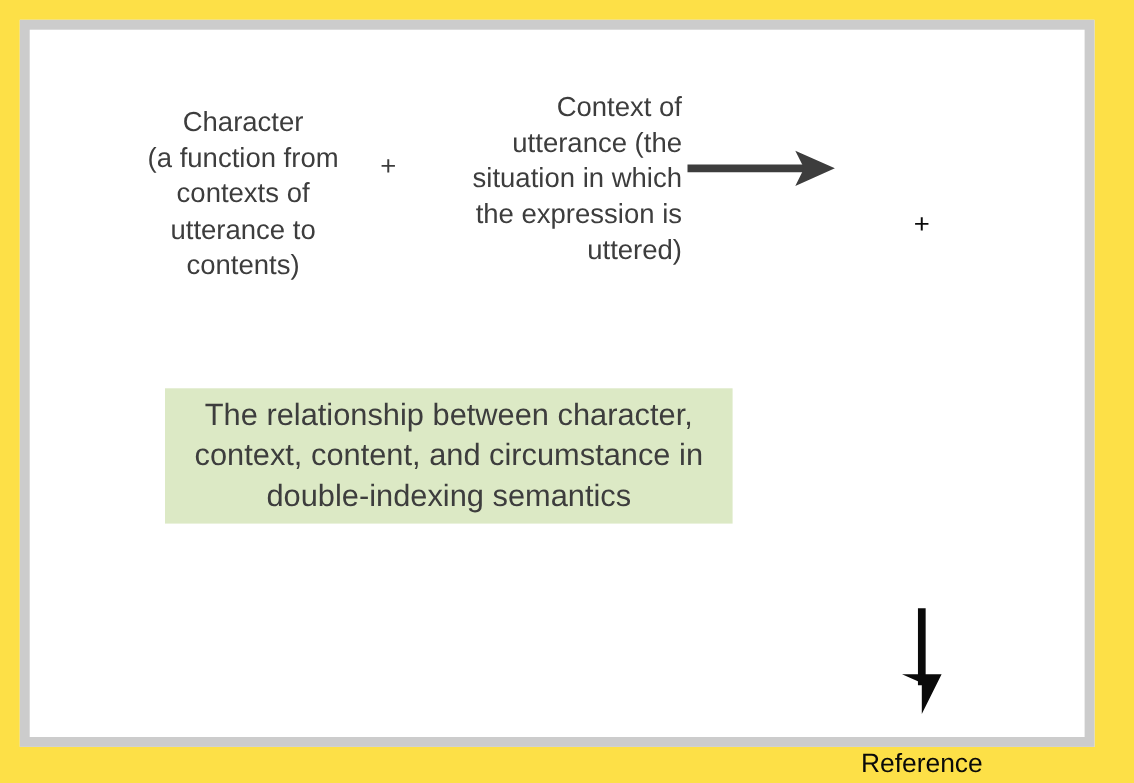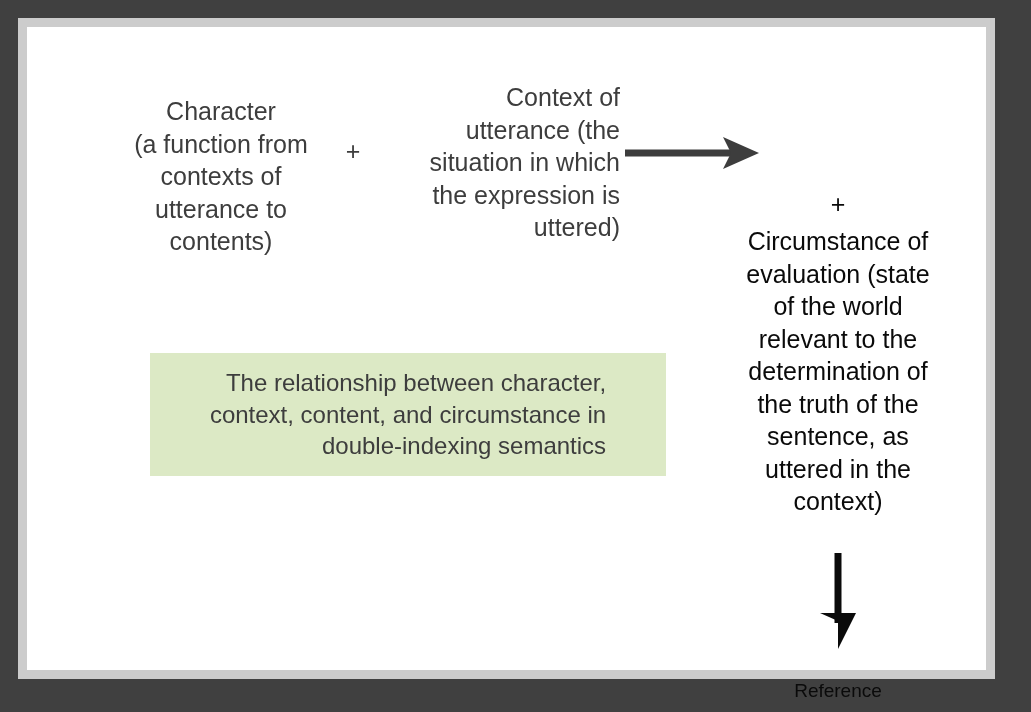--- a/index.html
+++ b/index.html
@@ -5,21 +5,21 @@
 <style>
   html, body {
     margin: 0;
     padding: 0;
     background: #ffffff;
   }
   #page {
     position: relative;
     width: 1031px;
     height: 712px;
-    background: #404040;
+    background: #fde047;
     overflow: hidden;
     font-family: "Liberation Sans", "DejaVu Sans", sans-serif;
   }
   
   #frame {
     position: absolute;
     left: 18px;
     top: 18px;
     width: 977px;
     height: 661px;
@@ -98,39 +98,39 @@
     position: absolute;
     left: 786px;
     top: 524px;
     width: 50px;
     height: 100px;
   }
   #reference-label {
     left: 700px;
     top: 652px;
     width: 222px;
-    font-size: 19px;
+    font-size: 24px;
     color: #0a0a0a;
   }
   
   #caption-box {
     position: absolute;
     left: 123px;
     top: 326px;
     width: 516px;
     height: 123px;
     background: #dce9c5;
     display: flex;
     align-items: center;
     justify-content: center;
     box-sizing: border-box;
   }
   #caption-text {
-    text-align: right;
-    font-size: 24px;
+    text-align: center;
+    font-size: 28px;
     line-height: 1.32;
     color: #3d3d3d;
     white-space: pre-line;
     padding: 0 14px;
   }
 </style>
 </head>
 <body>
 
 <div id="page">
@@ -152,29 +152,20 @@
 uttered)</div>
 
     <svg id="arrow-right" viewBox="0 0 140 44">
       <line x1="2" y1="22" x2="112" y2="22" stroke="#3d3d3d" stroke-width="7"></line>
       <polygon points="100,6 136,22 100,38 108,22" fill="#3d3d3d"></polygon>
     </svg>
 
 
     <div id="plus-two">+</div>
 
-    <div class="tblock" id="circumstance-block">Circumstance of
-evaluation (state
-of the world
-relevant to the
-determination of
-the truth of the
-sentence, as
-uttered in the
-context)</div>
 
     <svg id="arrow-down" viewBox="0 0 50 100">
       <line x1="25" y1="2" x2="25" y2="72" stroke="#0a0a0a" stroke-width="7"></line>
       <polygon points="7,62 43,62 25,98 25,70" fill="#0a0a0a"></polygon>
     </svg>
 
     <div class="tblock" id="reference-label">Reference</div>
 
     <div id="caption-box">
       <div id="caption-text">The relationship between character,

